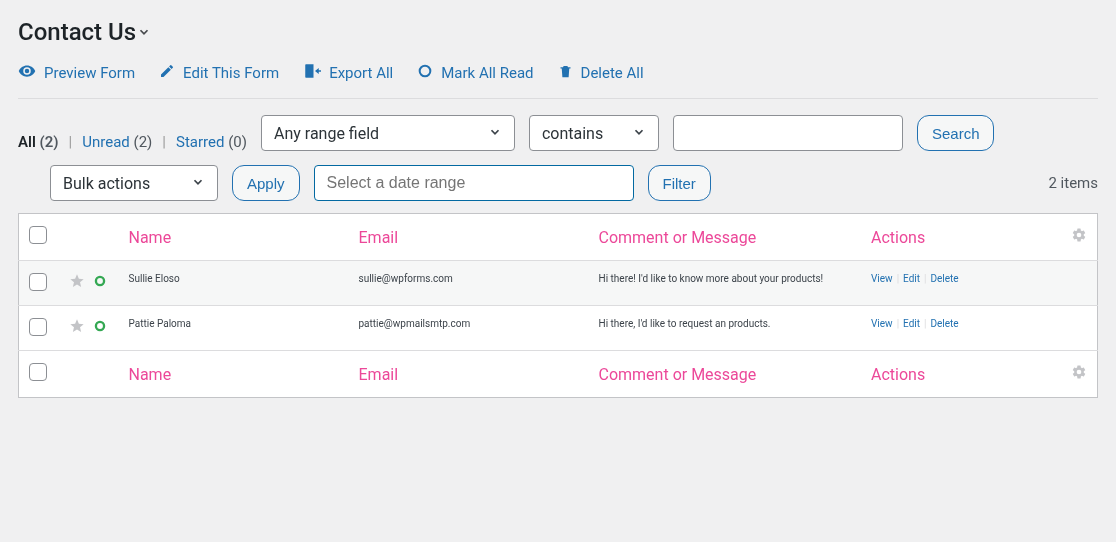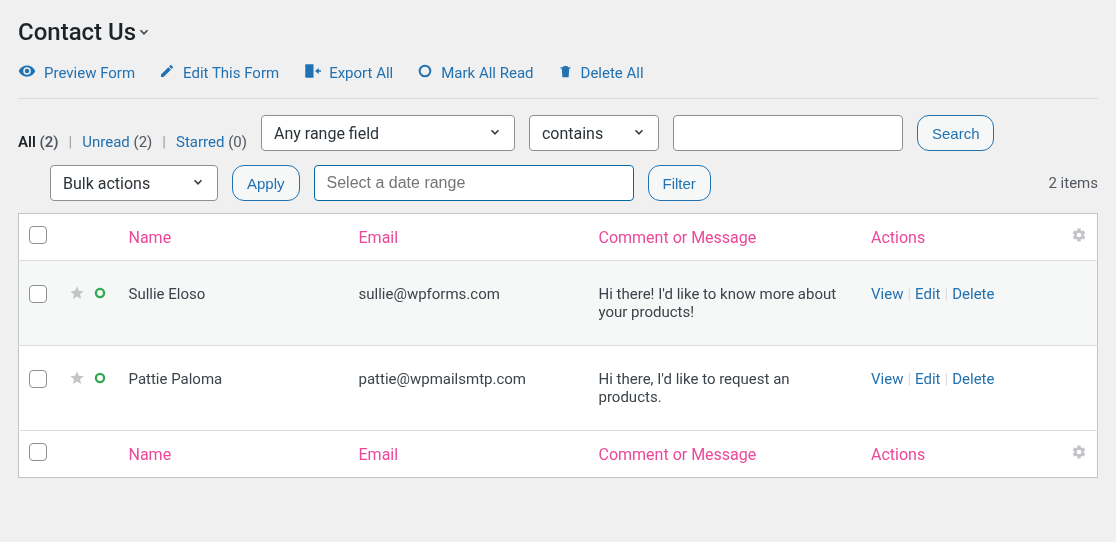--- a/index.html
+++ b/index.html
@@ -126,22 +126,22 @@
     .table thead th, .table tfoot th {
       text-align: left;
       padding: 12px 10px;
       font-size: 16px;
       font-weight: 400;
       color: #ec4899;
       border-bottom: 1px solid #dcdcde;
     }
     .table tfoot th { border-bottom: none; border-top: 1px solid #dcdcde; }
     .table tbody td {
-      padding: 24px 10px;
-      font-size: 15px;
+      padding: 12px 10px;
+      font-size: 10px;
       color: #3c434a;
       vertical-align: top;
       border-bottom: 1px solid #dcdcde;
     }
     .table tbody tr:first-child { background: #f6f7f7; }
     .col-cb { width: 40px; }
     .col-ind { width: 60px; }
     .col-name { width: 230px; }
     .col-email { width: 240px; }
     .col-actions { width: 200px; white-space: nowrap; }

